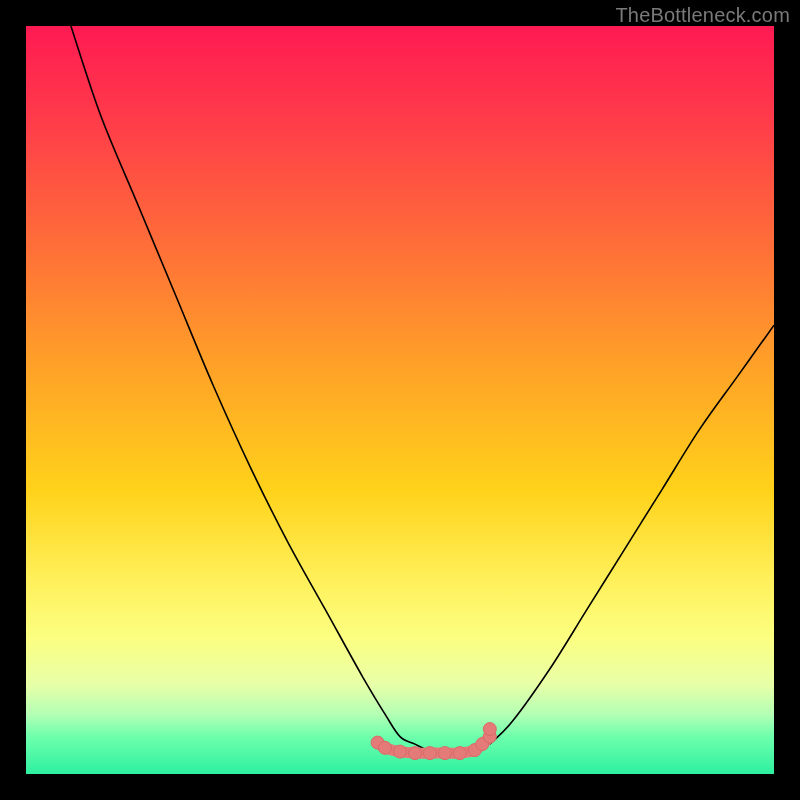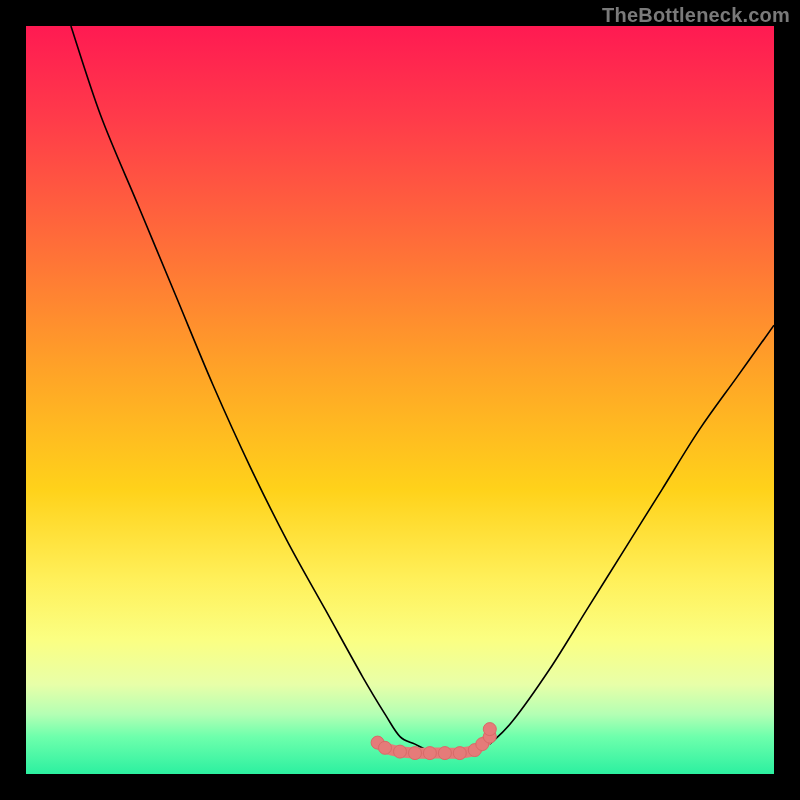--- a/index.html
+++ b/index.html
@@ -46,21 +46,21 @@
   svg.curves {
     position: absolute;
     inset: 0;
   }
   .watermark {
     position: absolute;
     top: 4px;
     right: 10px;
     color: #7a7a7a;
     font-size: 20px;
-    font-weight: 700;
+    font-weight: 400;
     letter-spacing: 0.2px;
     user-select: none;
   }
 </style>
 </head>
 <body>
 
 <div class="frame">
 
   <div class="plot">

